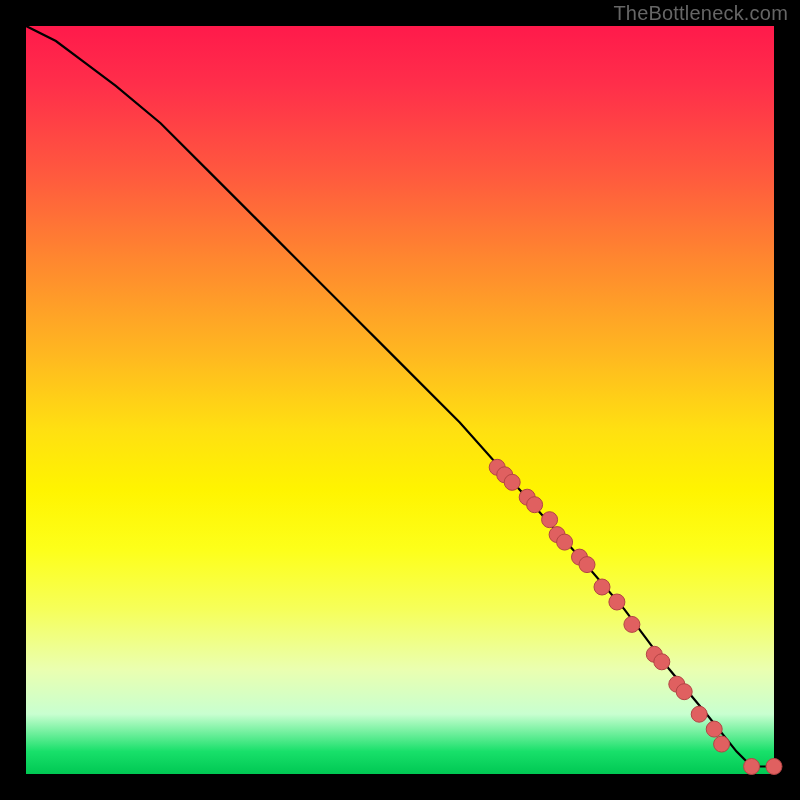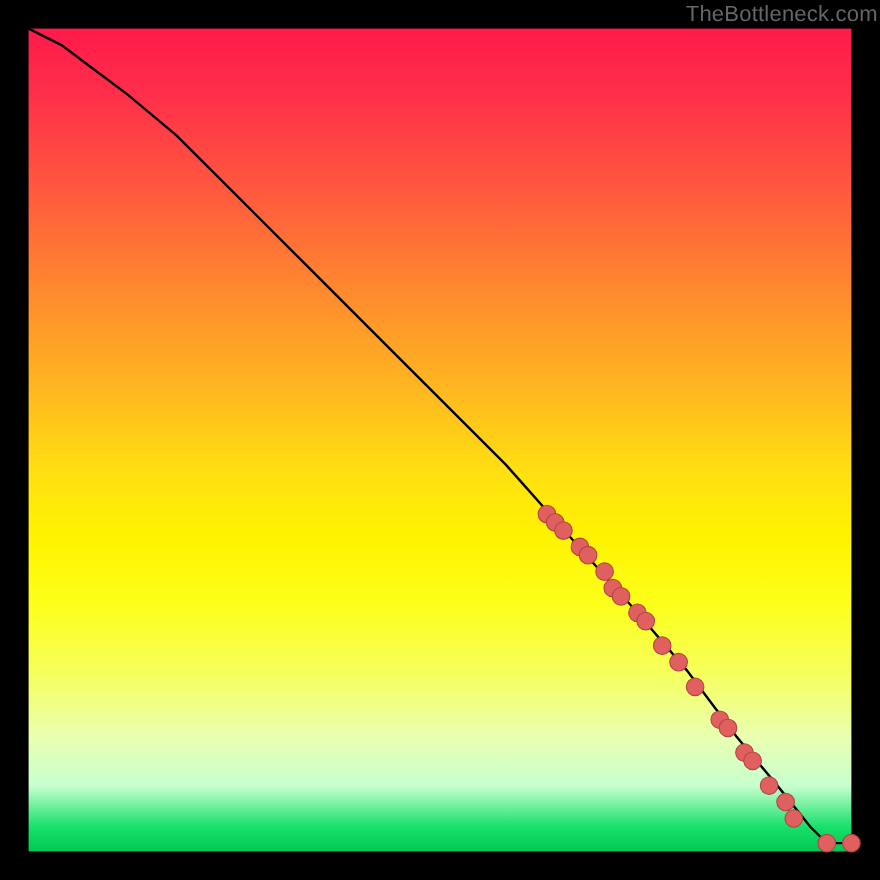--- a/index.html
+++ b/index.html
@@ -13,21 +13,21 @@
   }
   .frame {
     position: relative;
     width: 800px;
     height: 800px;
     background: #000;
   }
   .attribution {
     position: absolute;
     top: 2px;
-    right: 2px;
+    right: 12px;
     color: #666;
     font-size: 20px;
     font-weight: 500;
     letter-spacing: 0.2px;
   }
   .plot-area {
     position: absolute;
     left: 26px;
     top: 26px;
     width: 748px;

